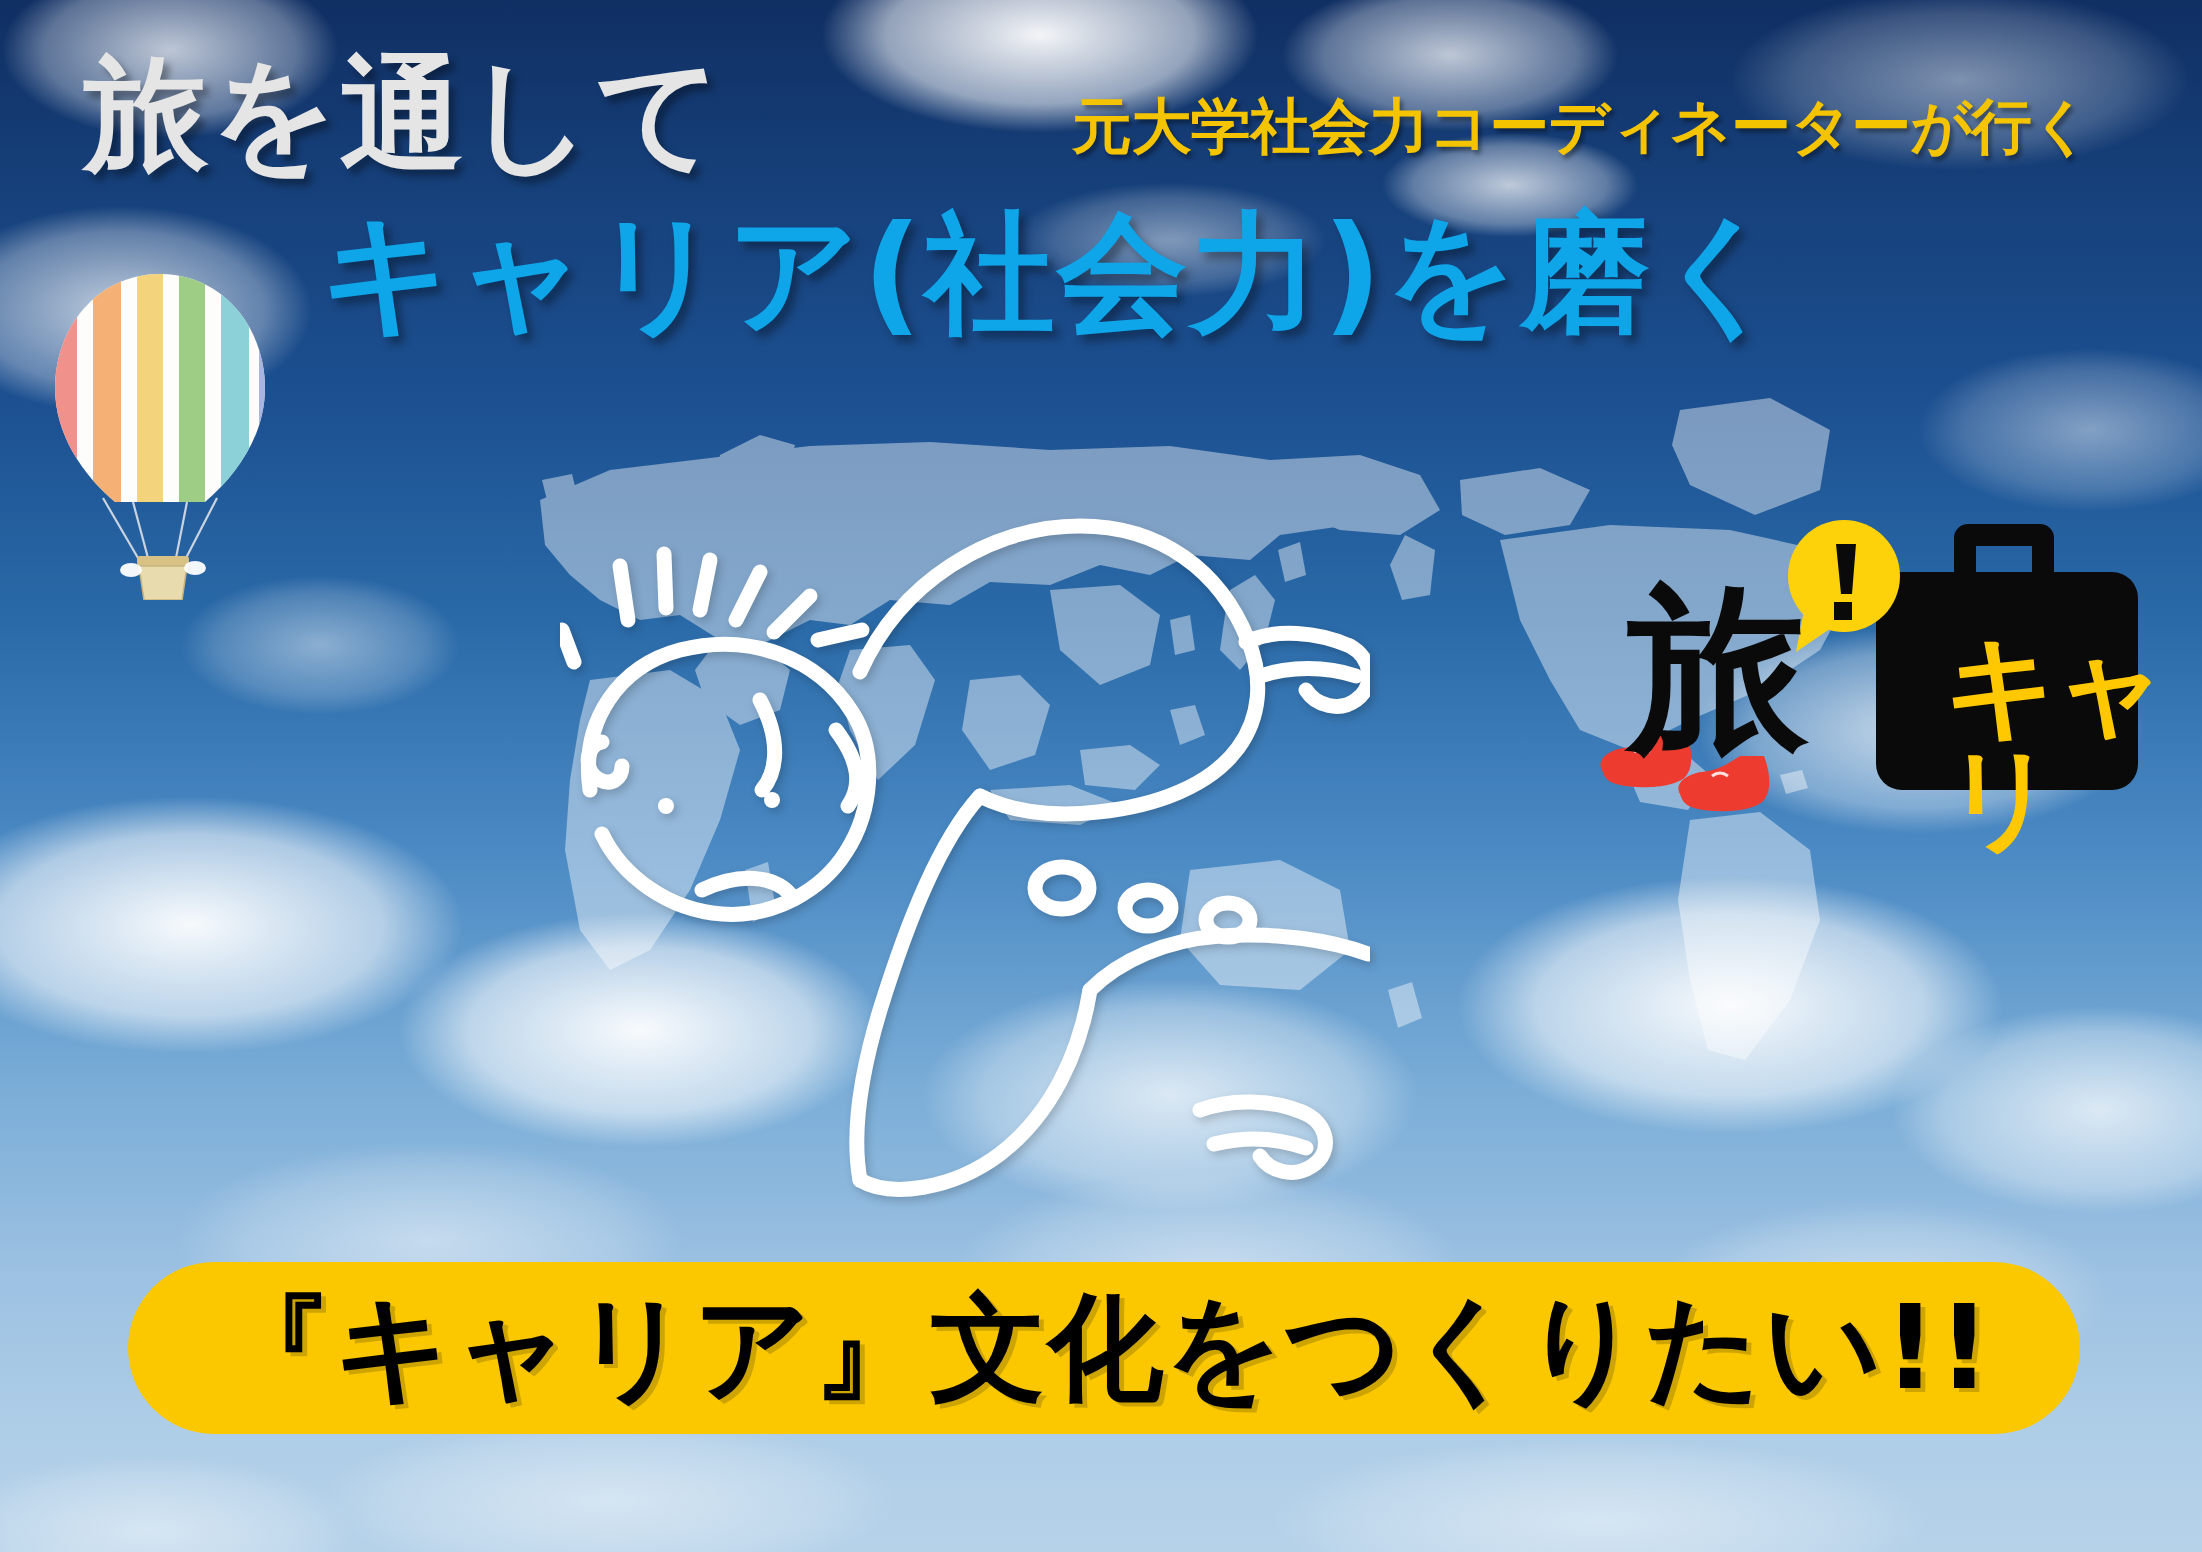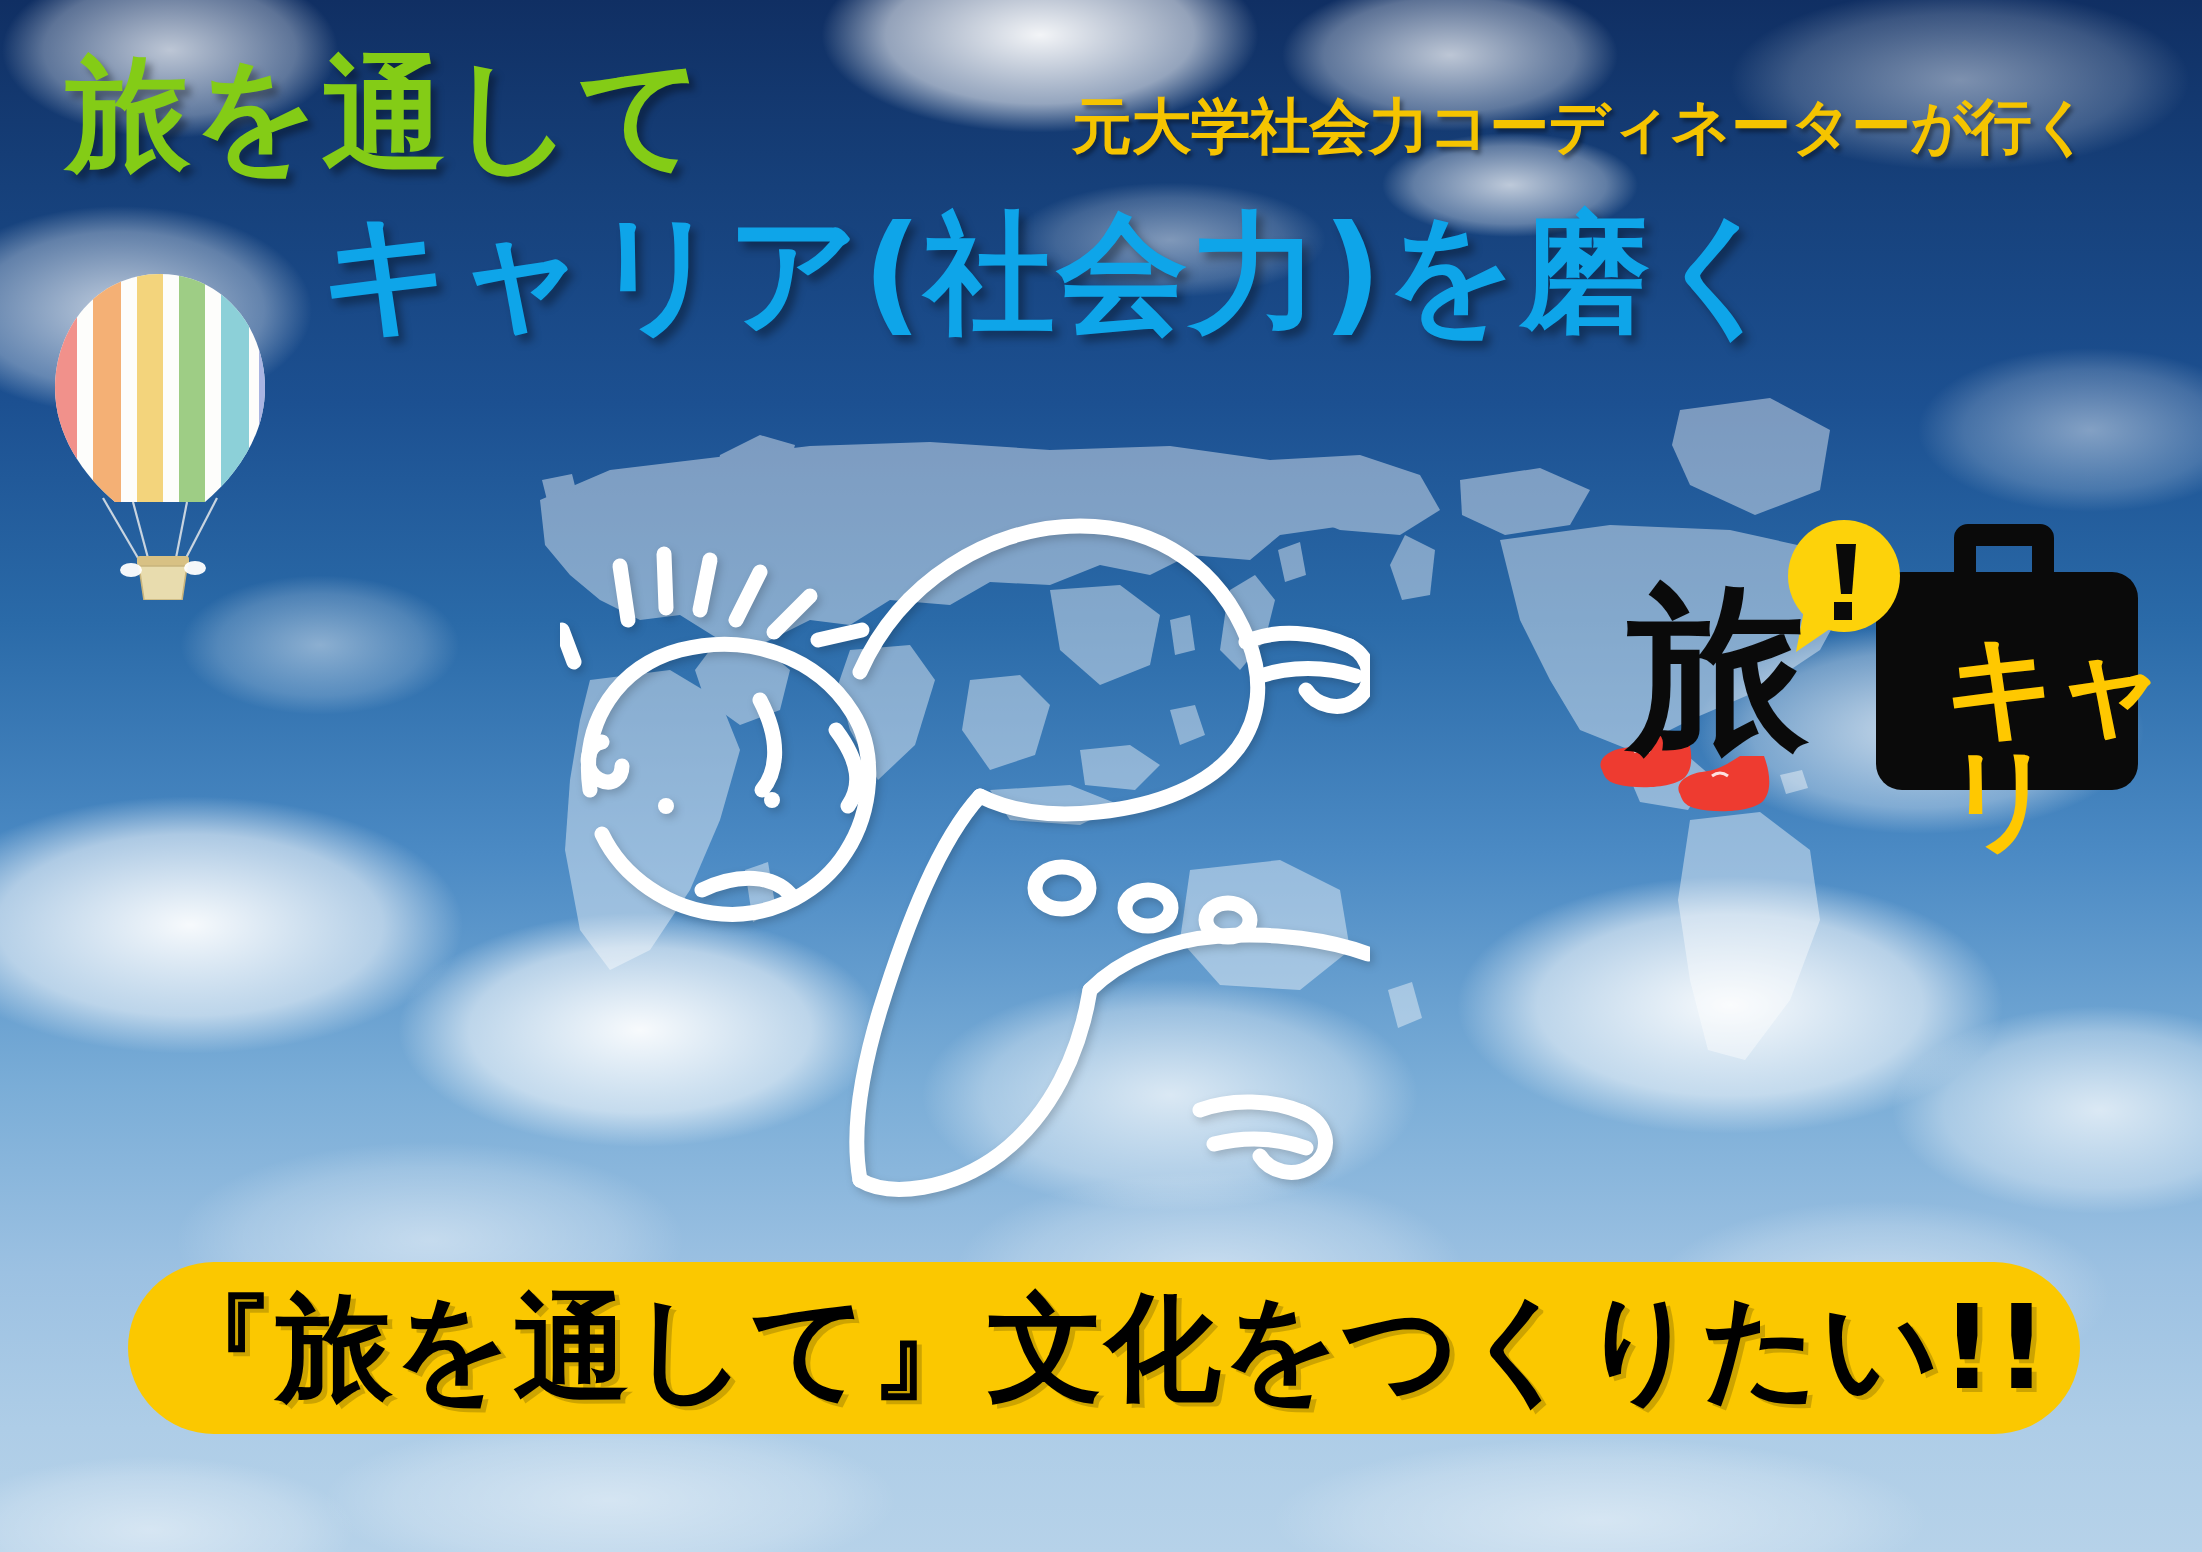--- a/index.html
+++ b/index.html
@@ -50,23 +50,23 @@
   .worldmap svg{width:100%;height:100%;display:block;}
 
   
   .jp-round{
     font-family:"DejaVu Sans","Liberation Sans",sans-serif;
     font-weight:700;
     letter-spacing:.02em;
   }
 
   #title-line1{
-    position:absolute;left:66px;top:52px;
+    position:absolute;left:84px;top:52px;
     font-size:124px;line-height:1;
-    color:#84cc16;
+    color:#e5e5e5;
     text-shadow:6px 7px 7px rgba(0,0,0,.34);
     white-space:nowrap;
   }
   #subtitle-yellow{
     position:absolute;left:1072px;top:96px;
     font-size:60px;line-height:1;
     color:#f5c400;
     text-shadow:3px 4px 4px rgba(0,0,0,.38);
     white-space:nowrap;
     letter-spacing:-.01em;
@@ -335,16 +335,16 @@
   <div class="logo-kanji jp-round">旅</div>
   <div class="logo-kana jp-round">キャリ</div>
 
   <div id="title-line1" class="jp-round">旅を通して</div>
 
   <div id="subtitle-yellow" class="jp-round">元大学社会力コーディネーターが行く</div>
 
   <div id="title-line2" class="jp-round">キャリア(社会力)を磨く</div>
 
   <div id="bottom-banner">
-    <span id="banner-text">『旅を通して』文化をつくりたい!!</span>
+    <span id="banner-text">『キャリア』文化をつくりたい!!</span>
   </div>
 
 </div>
 
 </body></html>

